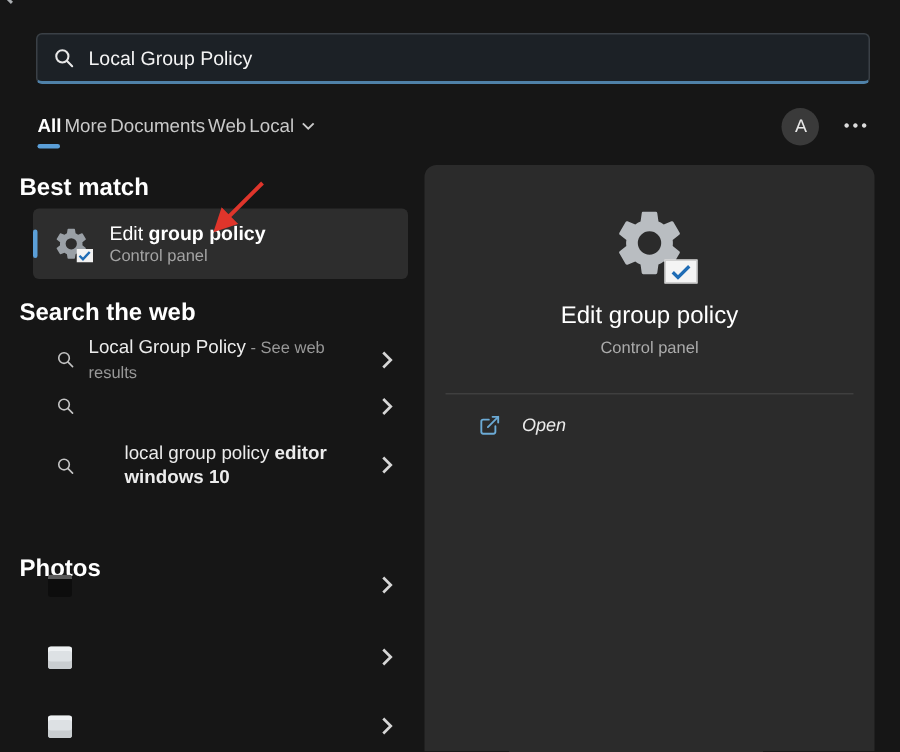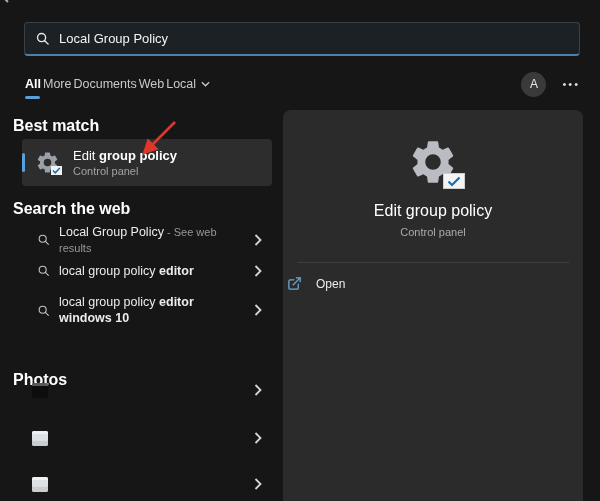--- a/index.html
+++ b/index.html
@@ -84,22 +84,23 @@
   .preview .big-icon{ margin-top:26px; position:relative; }
   .badge{
     position:absolute; right:-6px; bottom:-1px; width:22px; height:16px;
     background:#f4f4f4; border:1px solid #cfcfcf;
     display:flex; align-items:center; justify-content:center;
   }
   .preview-title{ margin-top:14px; font-size:16px; color:#fff; }
   .preview-sub{ margin-top:6px; font-size:11px; color:#ababab; }
   .divider{ width:272px; height:1px; background:#3f3f3f; margin-top:24px; }
   .open-row{
-    width:100%; display:flex; align-items:flex-end; gap:14px;
-    padding:13px 0 13px 4px;
+    width:100%; display:flex; align-items:flex-start; gap:14px;
+    padding:13px 0 13px 36px;
+    font-style:italic;
   }
   .open-label{ font-size:12px; color:#ececec; }
 </style>
 </head>
 <body>
 
 <div class="corner-artifact"></div>
 
 <div class="search-box">
   <span>
@@ -183,29 +184,28 @@
   </span>
 </div>
 
 <div class="row" style="top:255px; height:31px;">
   <span>
     <svg class="icon-svg" width="13" height="13" viewBox="0 0 24 24" fill="none" stroke="#c4c4c4" stroke-width="2" stroke-linecap="round">
         <circle cx="10.5" cy="10.5" r="6.5"></circle>
         <line x1="15.5" y1="15.5" x2="21" y2="21"></line>
       </svg>
   </span>
-  <span class="row-text"><span>local group policy </span><b>editor</b><span class="dim"></span></span>
-  <span class="chev">
-    <svg class="icon-svg" width="8" height="12" viewBox="0 0 8 12" fill="none" stroke="#d6d6d6" stroke-width="1.8">
-        <polyline points="1.5,1 6.5,6 1.5,11"></polyline>
-      </svg>
-  </span>
-</div>
-
-<div class="row" style="top:288px; height:44px;">
+  <span class="chev">
+    <svg class="icon-svg" width="8" height="12" viewBox="0 0 8 12" fill="none" stroke="#d6d6d6" stroke-width="1.8">
+        <polyline points="1.5,1 6.5,6 1.5,11"></polyline>
+      </svg>
+  </span>
+</div>
+
+<div class="row" style="top:288px; height:44px;gap:24px;">
   <span>
     <svg class="icon-svg" width="13" height="13" viewBox="0 0 24 24" fill="none" stroke="#c4c4c4" stroke-width="2" stroke-linecap="round">
         <circle cx="10.5" cy="10.5" r="6.5"></circle>
         <line x1="15.5" y1="15.5" x2="21" y2="21"></line>
       </svg>
   </span>
   <span class="row-text"><span>local group policy </span><b>editor windows 10</b><span class="dim"></span></span>
   <span class="chev">
     <svg class="icon-svg" width="8" height="12" viewBox="0 0 8 12" fill="none" stroke="#d6d6d6" stroke-width="1.8">
         <polyline points="1.5,1 6.5,6 1.5,11"></polyline>

